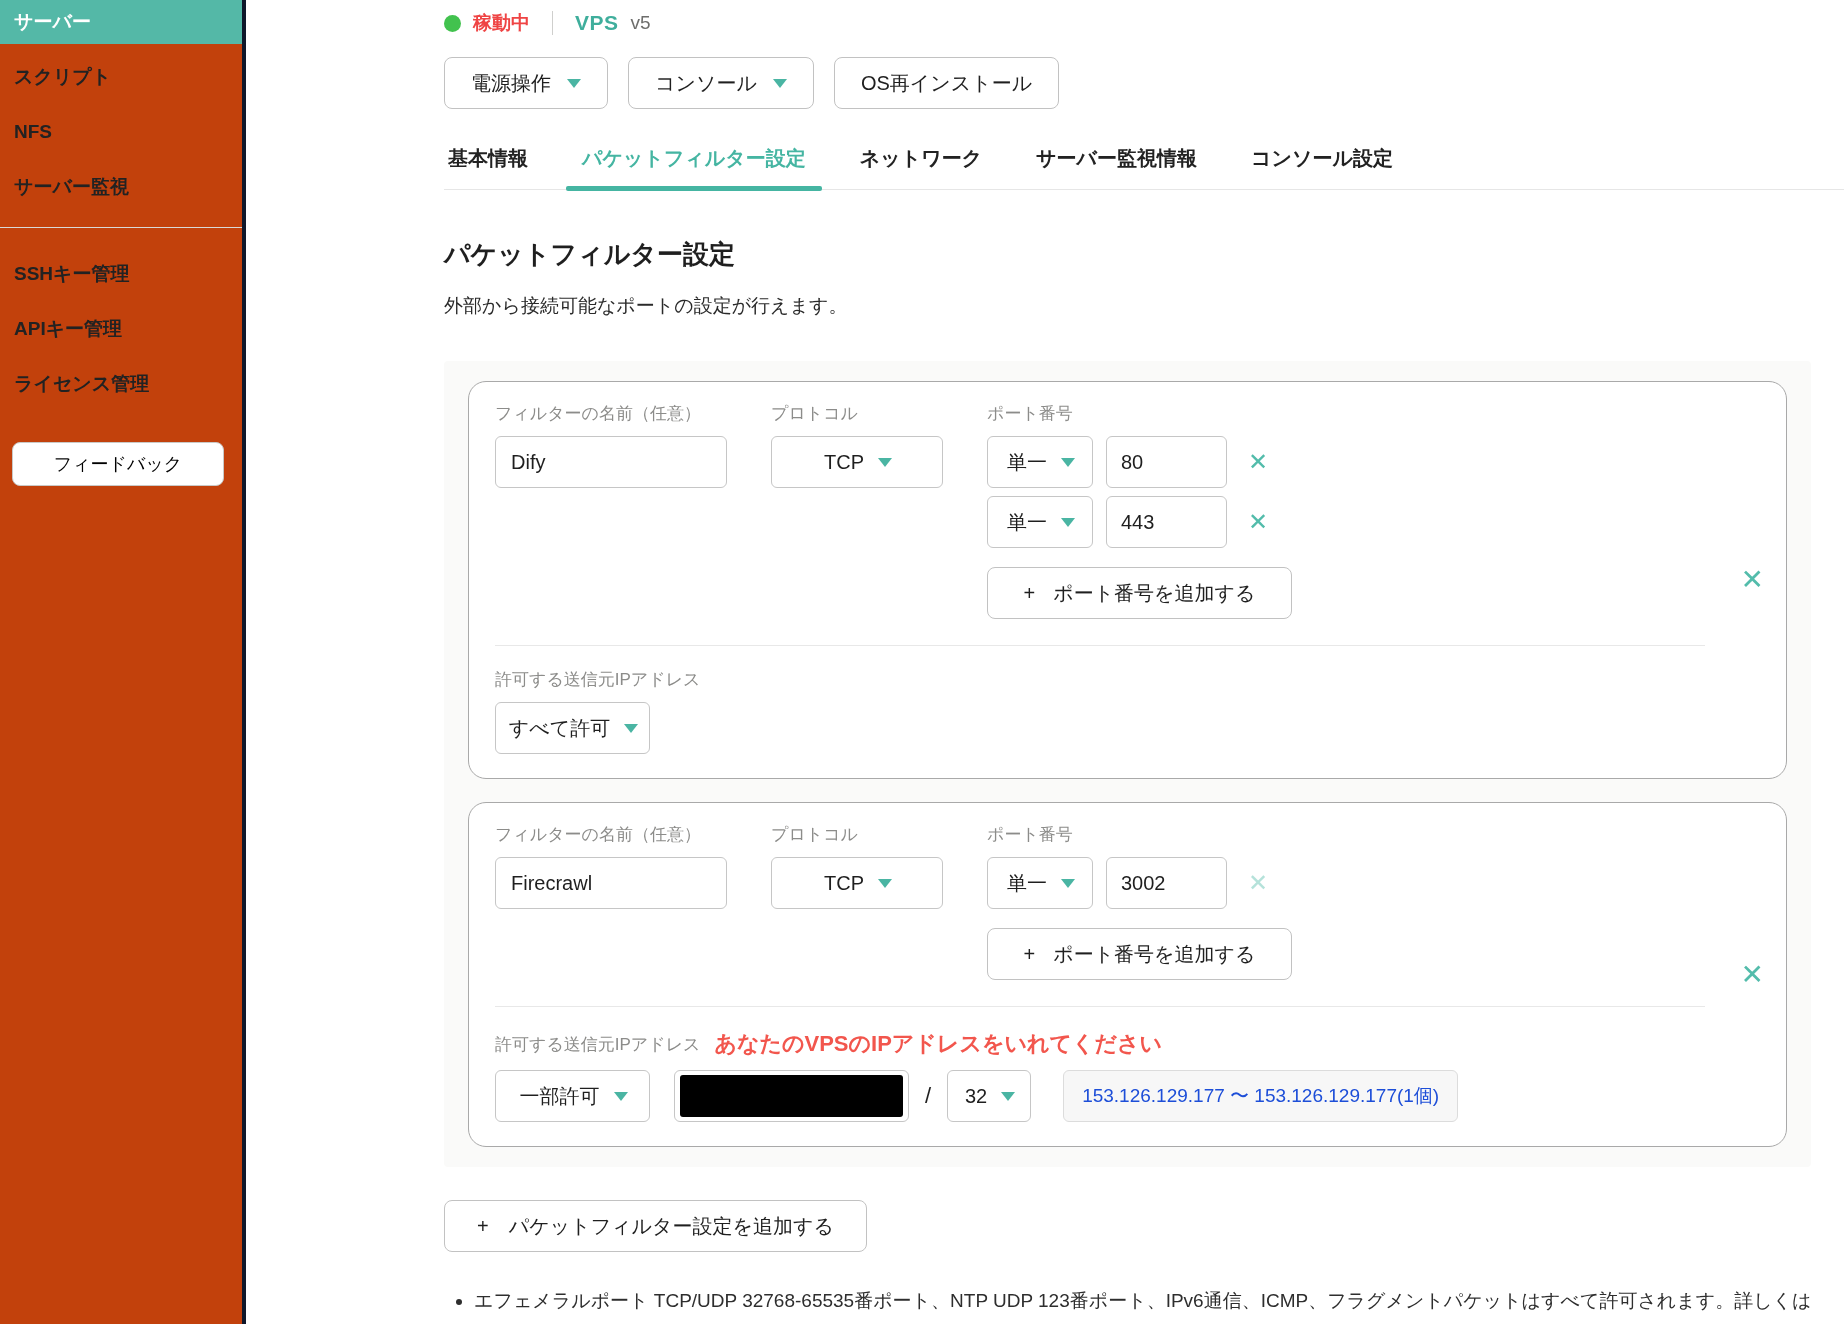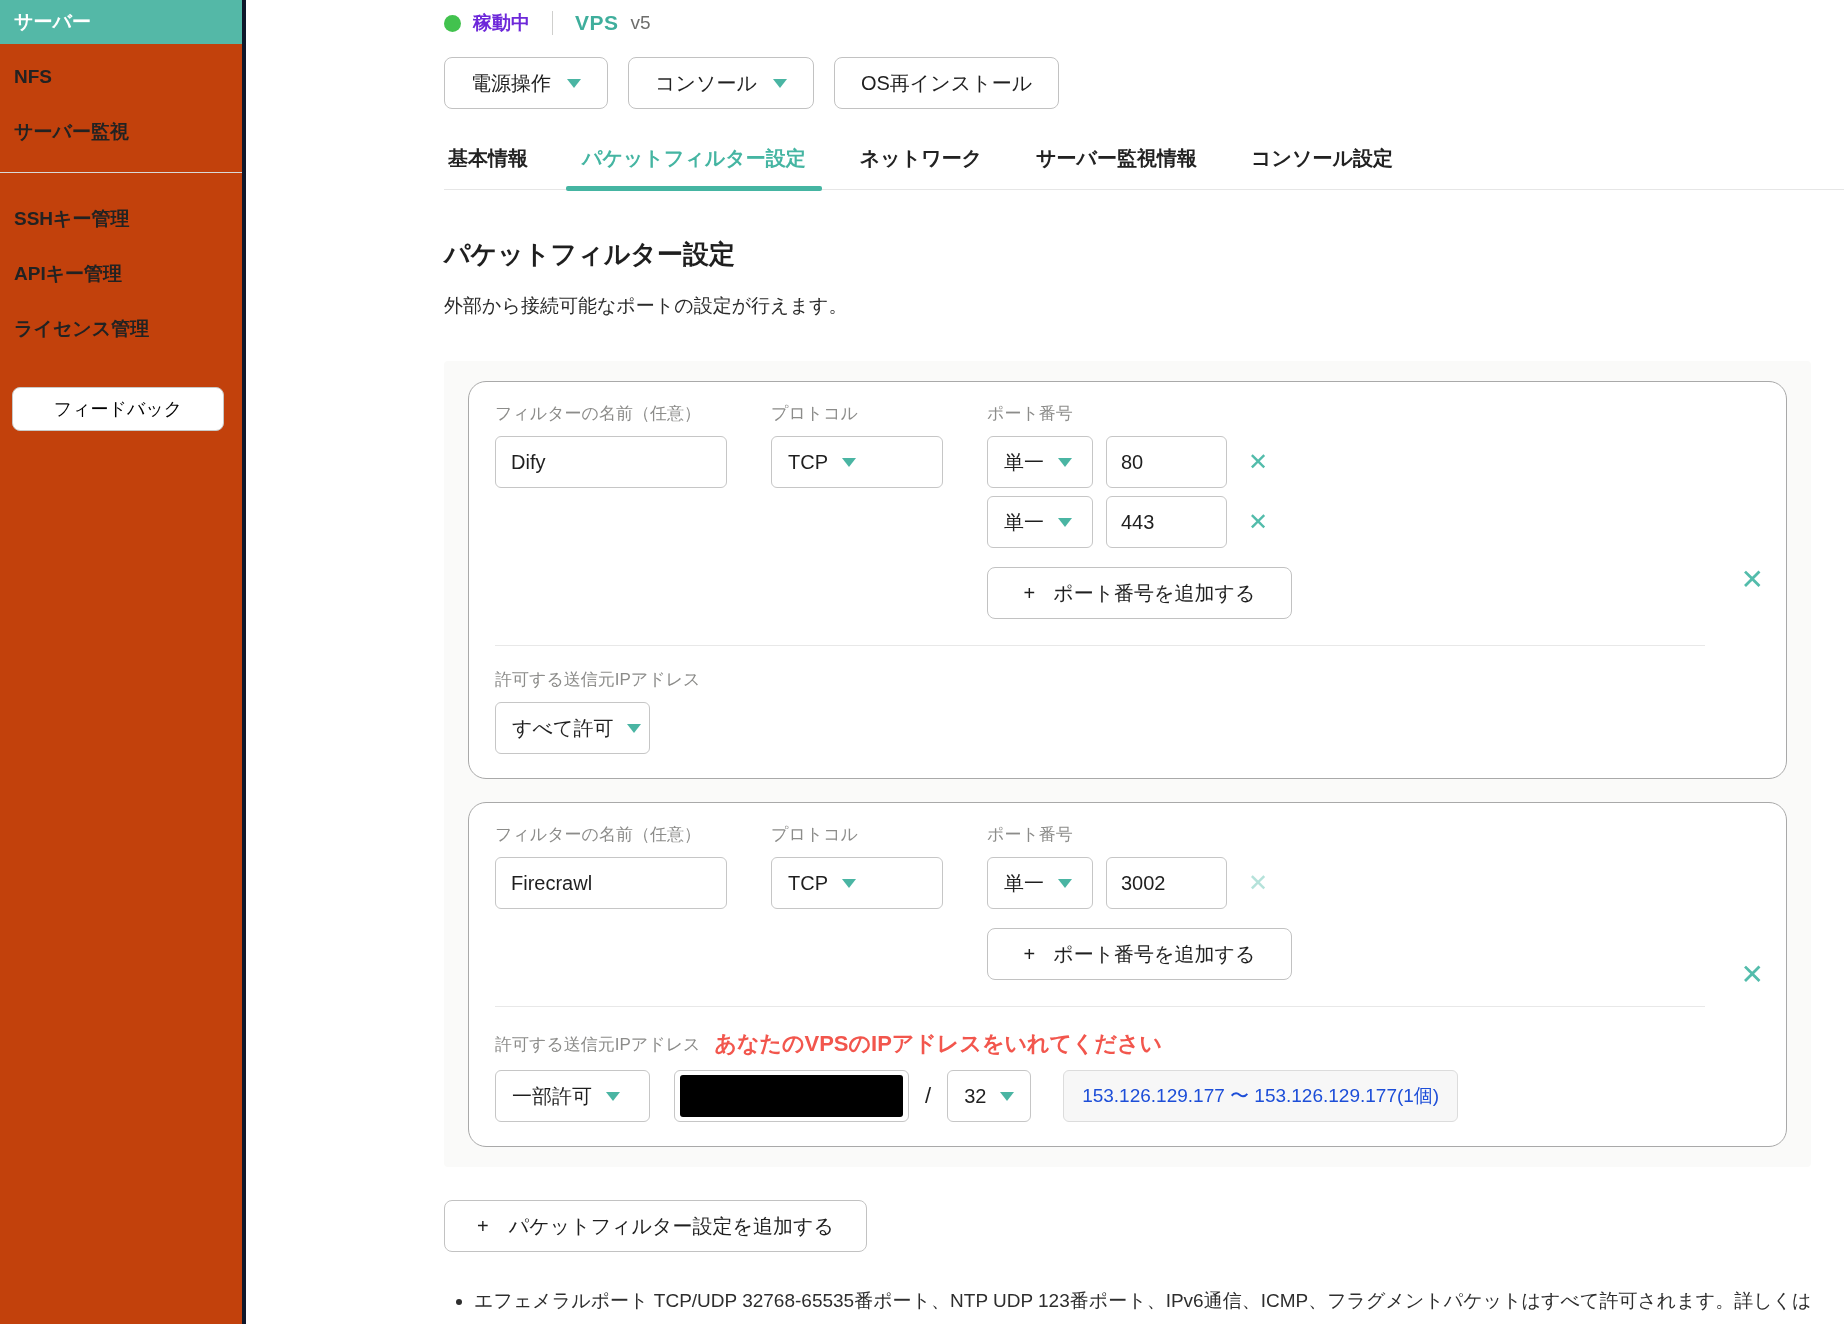--- a/index.html
+++ b/index.html
@@ -24,21 +24,21 @@
   .feedback-btn {
     margin:36px 0 0 12px; width:212px; height:44px;
     background:#ffffff; border:1px solid #c9c9c7; border-radius:8px;
     font-size:18px; font-weight:normal; font-family:inherit;
     display:flex; align-items:center; justify-content:center; cursor:pointer;
   }
   
   .main { flex:1; padding:10px 0 0 198px; }
   .status-row { display:flex; align-items:center; height:26px; }
   .status-dot { width:17px; height:17px; border-radius:50%; background:#42c24e; margin-right:12px; }
-  .status-text { font-size:19px; font-weight:bold; color:#6d28d9; }
+  .status-text { font-size:19px; font-weight:bold; color:#ef4444; }
   .vsep { width:1px; height:24px; background:#cfcfcd; margin:0 22px; }
   .product { font-size:21px; font-weight:bold; color:#3fae9c; letter-spacing:.5px; }
   .version { font-size:19px; color:#6e6e6c; margin-left:12px; }
 
   .btn-row { display:flex; gap:20px; margin-top:21px; }
   .action-btn {
     height:52px; background:#fff; border:1px solid #c2c2c2; border-radius:8px;
     font-size:20px; font-family:inherit; color:#1f1f1f; cursor:pointer;
     display:flex; align-items:center; padding:0 26px; gap:16px;
   }
@@ -77,21 +77,21 @@
 
   .grid { display:grid; grid-template-columns:232px 172px auto; column-gap:44px; }
   .field-label { font-size:17px; color:#8c8c8a; margin-bottom:11px; white-space:nowrap; }
 
   .text-input {
     width:100%; height:52px; border:1px solid #c6c6c6; border-radius:6px;
     font-size:20px; font-family:inherit; padding:0 15px; color:#1f1f1f; background:#fff;
   }
   .select-box {
     height:52px; border:1px solid #c6c6c6; border-radius:6px; background:#fff;
-    display:flex; align-items:center; justify-content:flex-start;
+    display:flex; align-items:center; justify-content:center;
     padding:0 14px 0 16px; font-size:20px; cursor:pointer; white-space:nowrap;
   }
   .select-box .caret-down { border-left-width:7px; border-right-width:7px; border-top-width:9px; margin-left:14px; }
 
   .port-rows { display:flex; flex-direction:column; gap:8px; }
   .port-row { display:flex; align-items:center; gap:13px; }
   .port-mode { width:106px; }
   .port-input { width:121px; height:52px; border:1px solid #c6c6c6; border-radius:6px;
     font-size:20px; font-family:inherit; padding:0 14px; color:#1f1f1f; }
   .x-small {
@@ -137,20 +137,23 @@
   .note-list { margin:30px 0 0 30px; width:1340px; }
   .note-item { font-size:19px; line-height:1.95; color:#2e2e2e; }
   .ext-icon { display:inline-block; vertical-align:-3px; margin:0 3px; }
 </style>
 </head>
 <body>
 
 <nav class="sidebar">
   <div class="side-item active">
       <span>サーバー</span>
+    </div>
+  <div class="side-item">
+      <span>スクリプト</span>
     </div>
   <div class="side-item">
       <span>NFS</span>
     </div>
   <div class="side-item">
       <span>サーバー監視</span>
     </div>
   <hr class="side-divider">
   <div class="side-item">
       <span>SSHキー管理</span>

